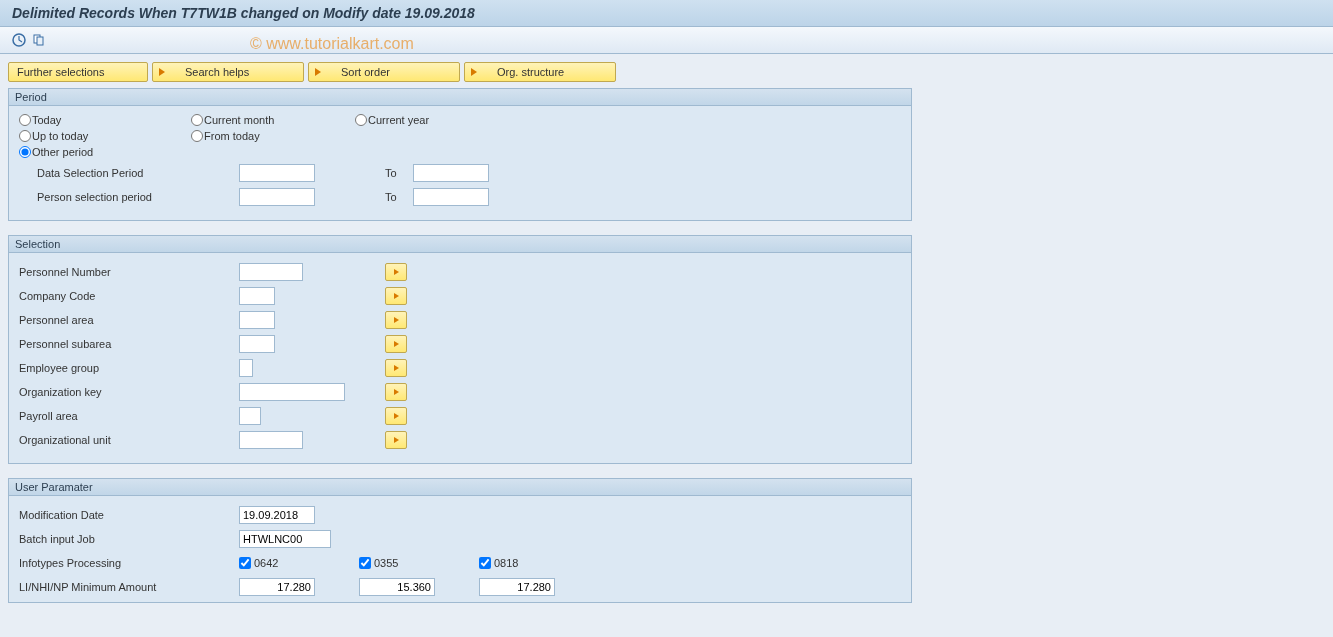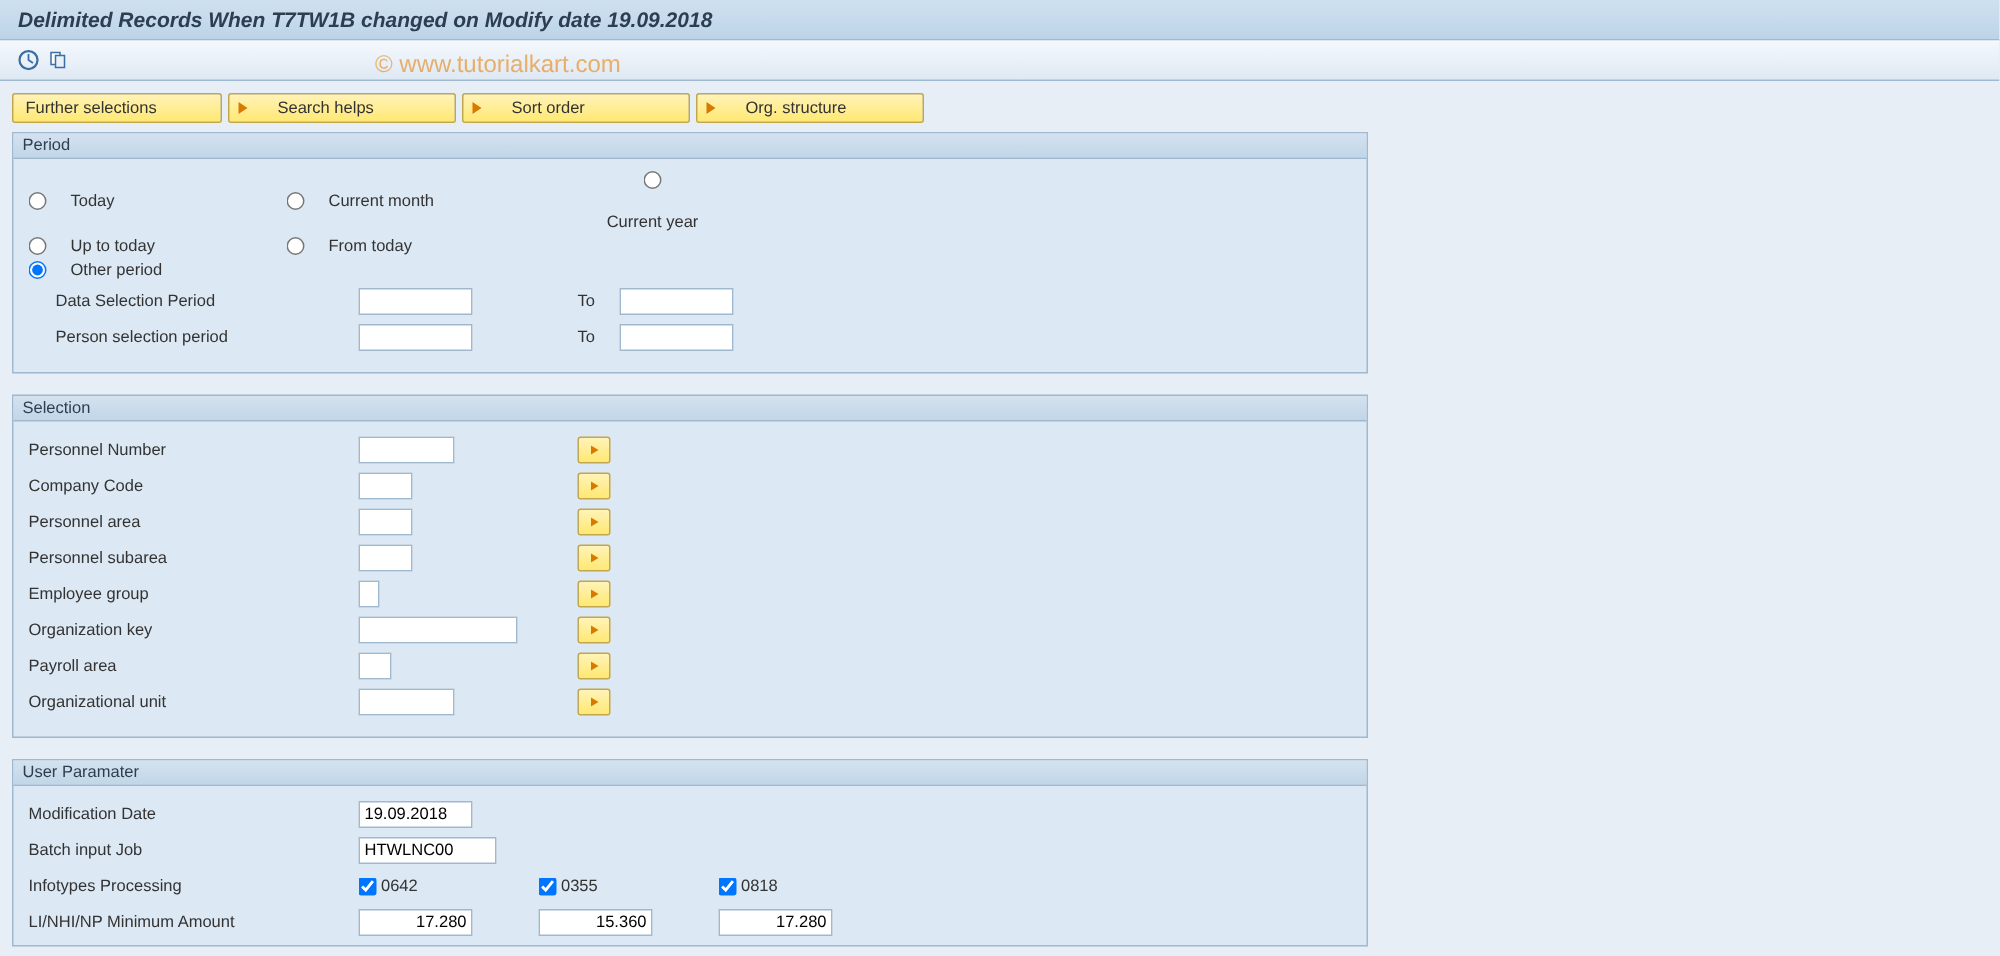--- a/index.html
+++ b/index.html
@@ -96,24 +96,24 @@
       color: #2c3e50;
     }
     .group-body {
       padding: 8px 10px 10px 10px;
     }
     .radio-row {
       display: flex;
       align-items: center;
       margin-bottom: 4px;
     }
-    .radio-row label { display: flex; align-items: center; gap: 16px; cursor: pointer; }
+    .radio-row label { display: flex; align-items: center; gap: 1px; cursor: pointer; }
     .radio-col1 { width: 172px; }
     .radio-col2 { width: 164px; }
-    .radio-col3 { width: 160px; flex-direction: column; }
+    .radio-col3 { width: 160px; }
     .field-row {
       display: flex;
       align-items: center;
       margin-bottom: 2px;
       min-height: 22px;
     }
     .field-label {
       width: 220px;
       padding-left: 0px;
     }

